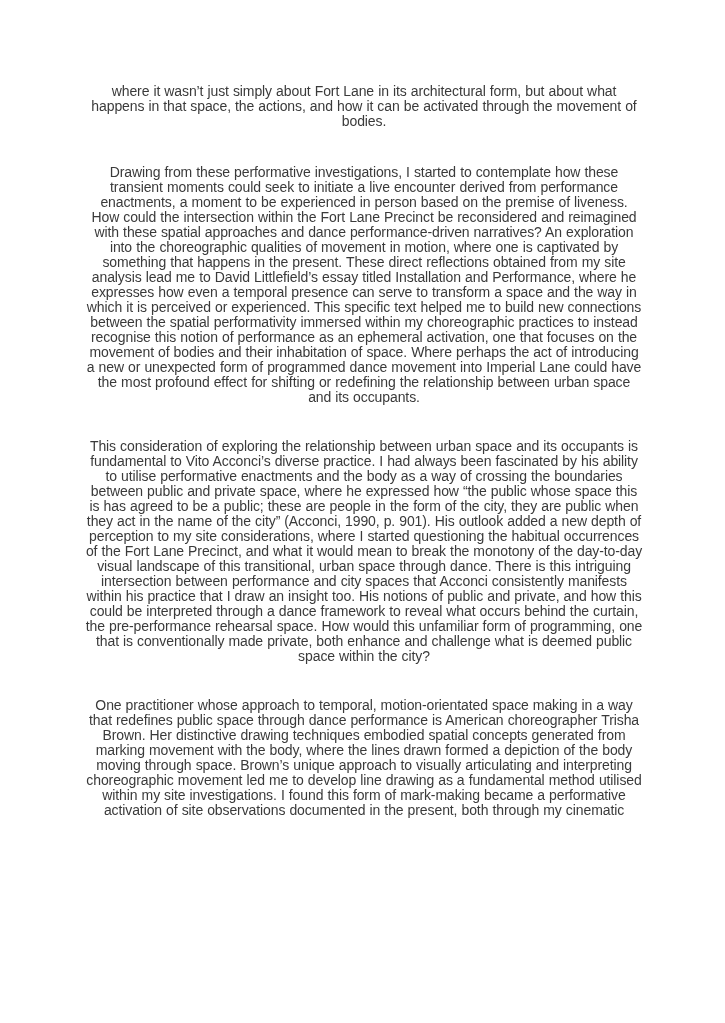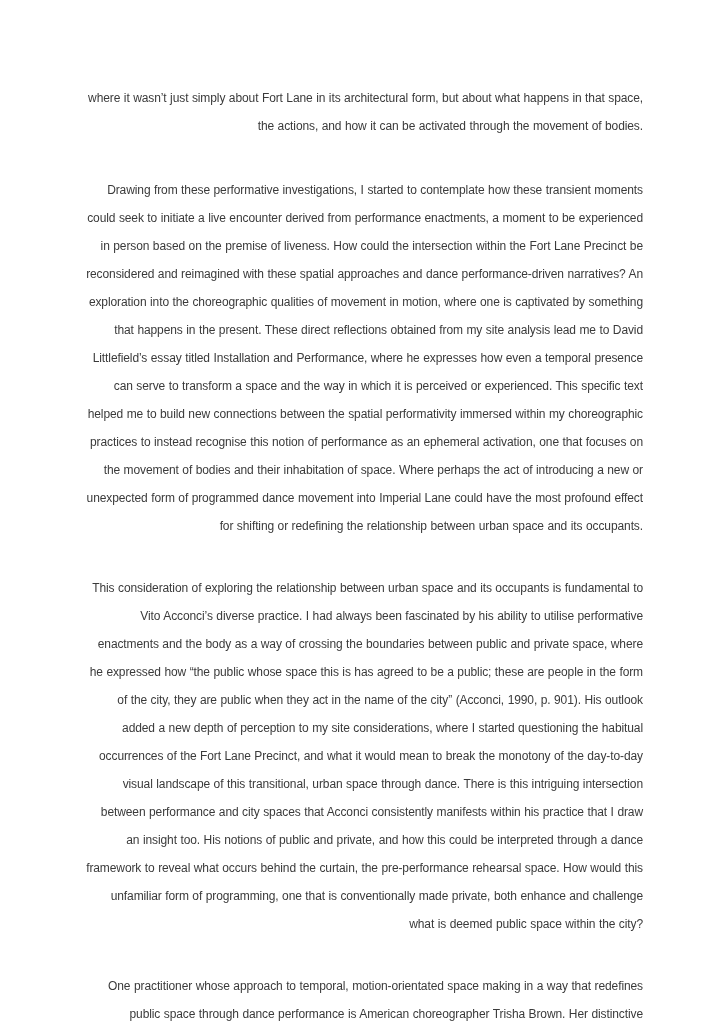--- a/index.html
+++ b/index.html
@@ -17,25 +17,25 @@
     position: relative;
     width: 725px;
     height: 1023px;
     background: #ffffff;
     box-sizing: border-box;
     padding: 84px 82px 0 85px;
   }
   .body-text p {
     margin: 0 0 34px 0;
     width: 558px;
-    font-size: 12px;
-    line-height: 28px;
+    font-size: 14px;
+    line-height: 15px;
     letter-spacing: -0.1px;
     color: #3a3a3a;
-    text-align: right;
+    text-align: center;
     word-spacing: 0.3px;
   }
   .body-text p.first {
     margin-bottom: 36px;
   }
 </style>
 </head>
 <body>
 
 <div class="page">

